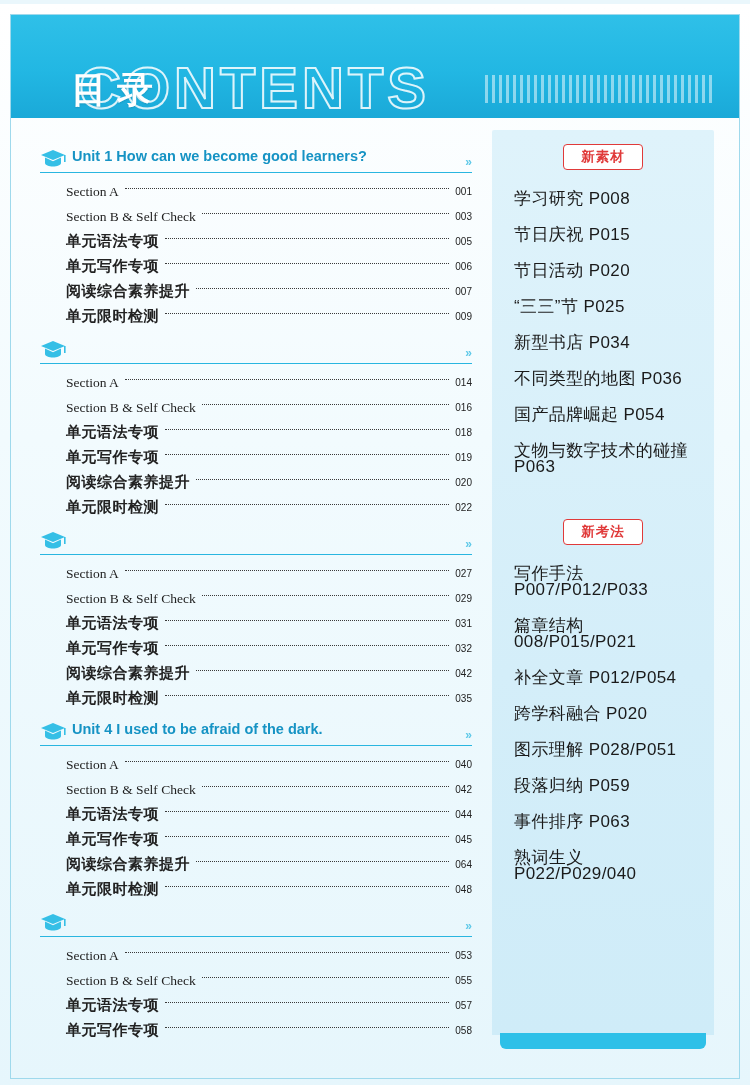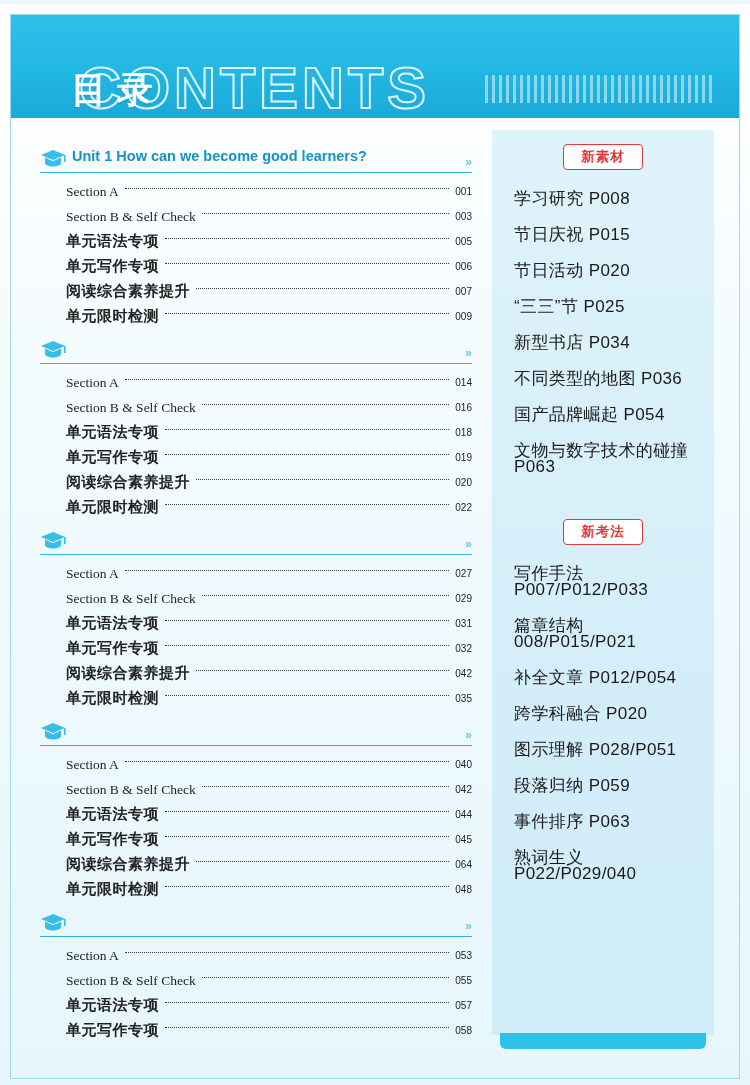--- a/index.html
+++ b/index.html
@@ -329,20 +329,23 @@
       </div>
       <div class="unit-block">
         <div class="unit-head">
           <div class="cap-icon">
             <svg width="26" height="20" viewBox="0 0 26 20" xmlns="http://www.w3.org/2000/svg">
               <path d="M13 2 L25 7 L13 12 L1 7 Z" fill="#35bfe6"></path>
               <path d="M5 9.5 L5 15 C5 17 9 18.5 13 18.5 C17 18.5 21 17 21 15 L21 9.5 L13 13.2 Z" fill="#35bfe6"></path>
               <rect x="24" y="7" width="1.6" height="7" fill="#35bfe6"></rect>
             </svg>
           </div>
+          <div class="unit-title">
+            <span class="t-line">Unit 4   I used to be afraid of the dark.</span>
+          </div>
           <div class="chev">»</div>
         </div>
         <div class="row">
           <span class="label">Section A</span>
           <span class="dots"></span>
           <span class="pg">040</span>
         </div>
         <div class="row">
           <span class="label">Section B &amp; Self Check</span>
           <span class="dots"></span>

